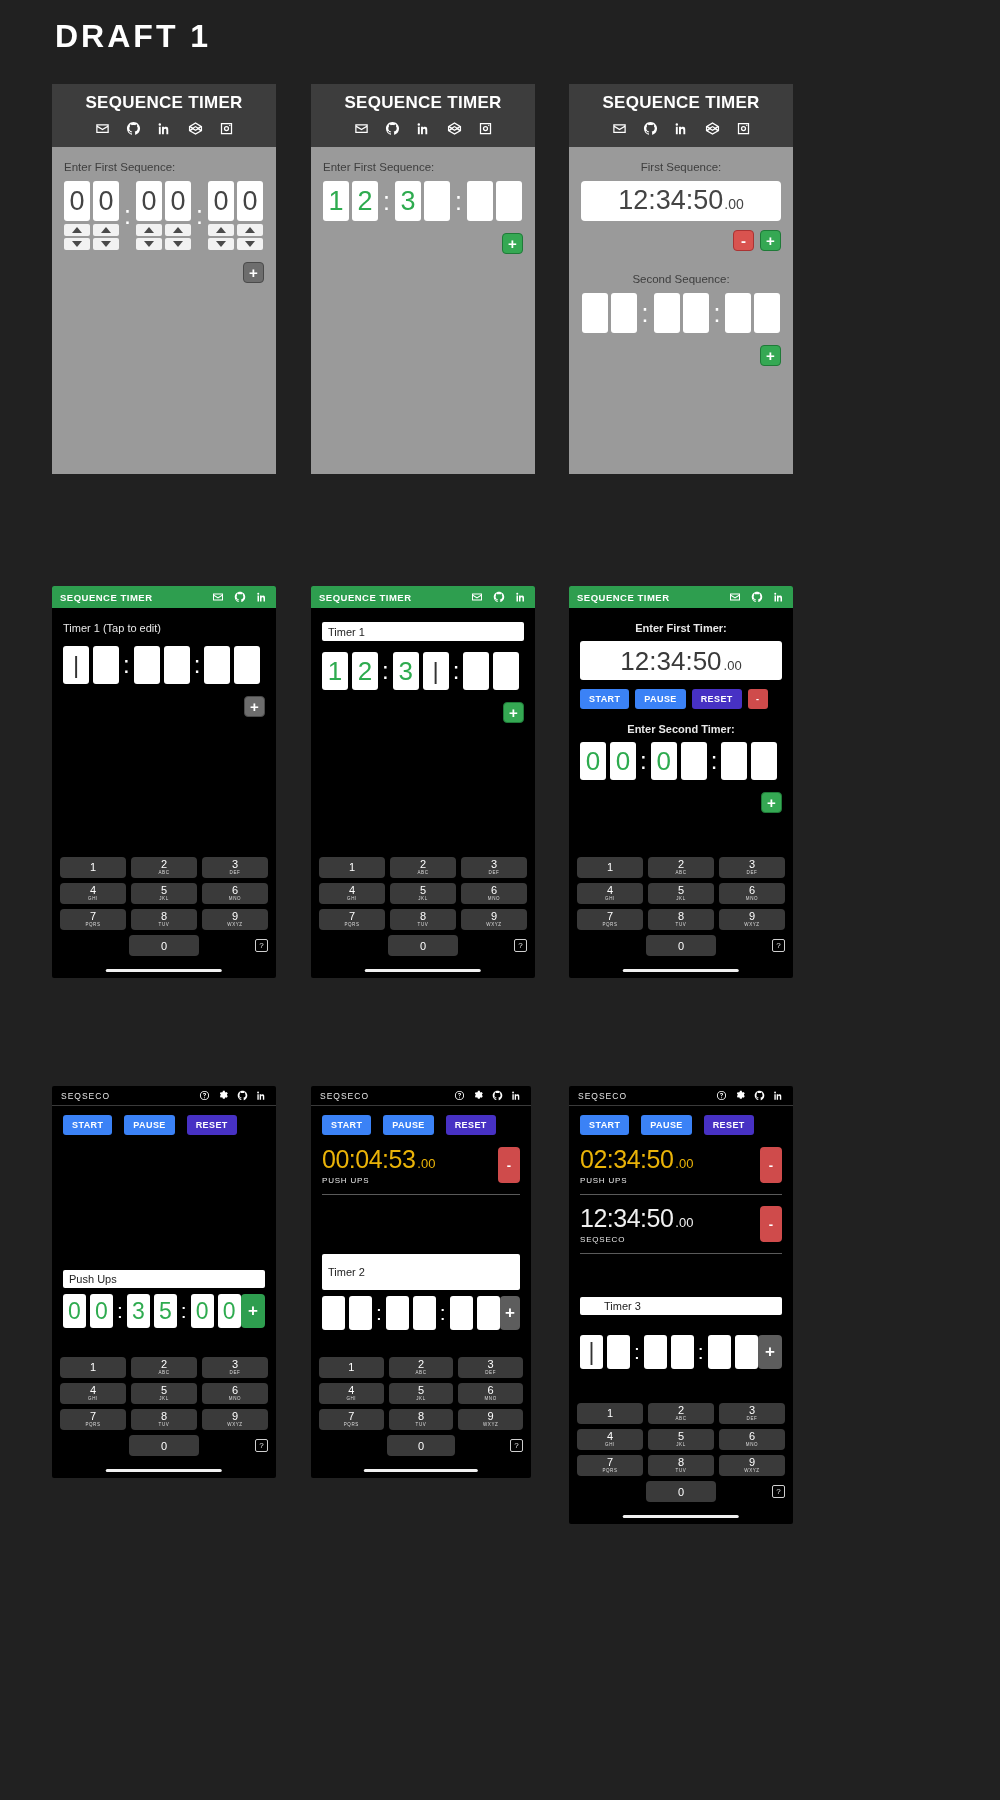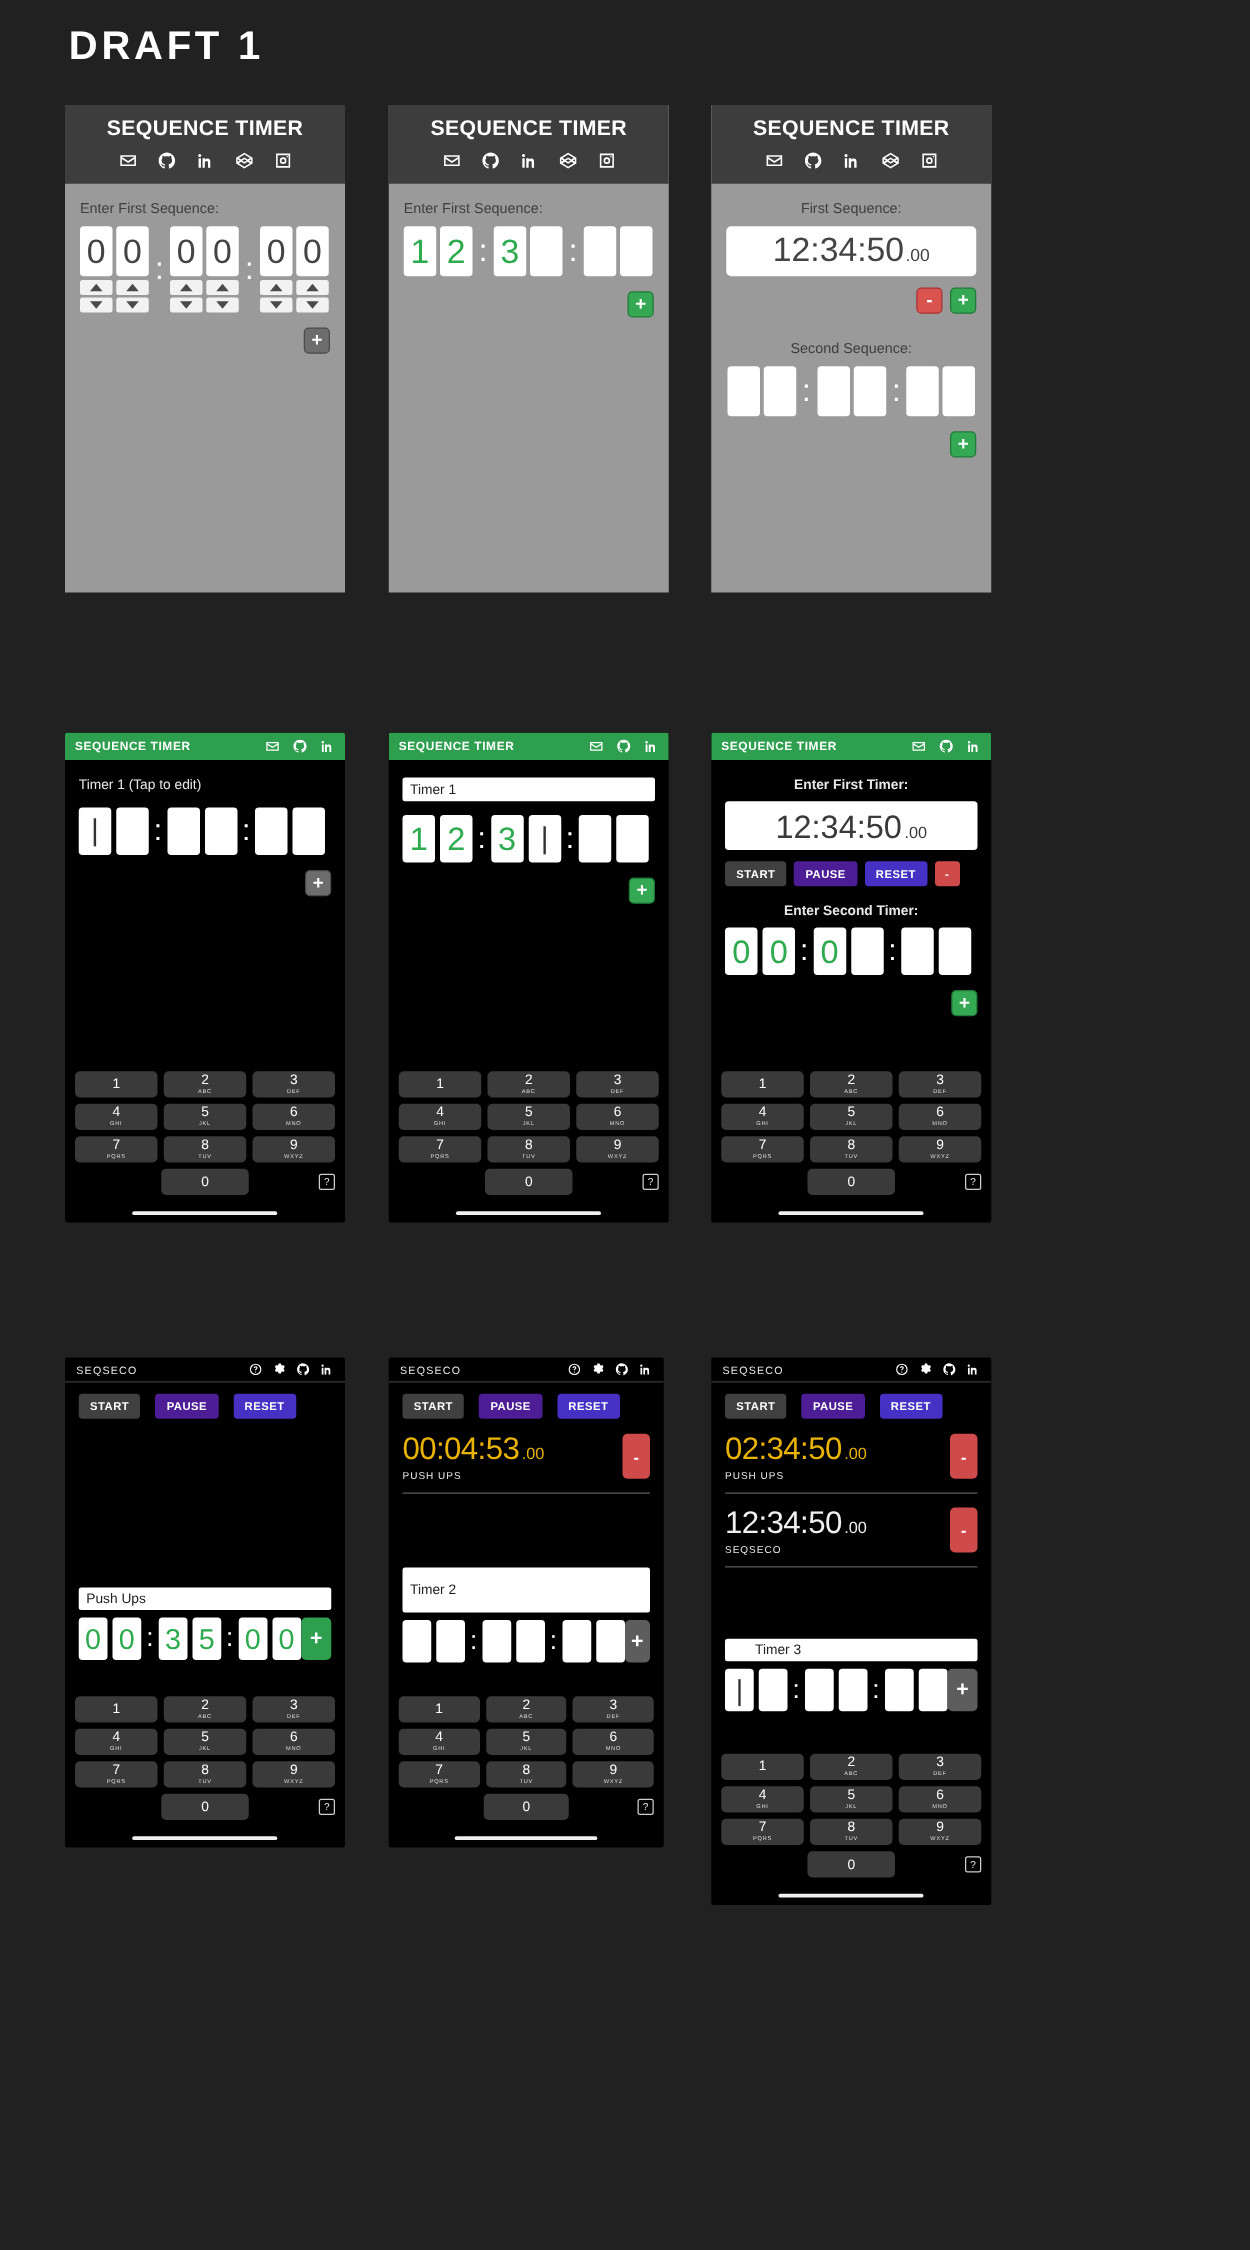--- a/index.html
+++ b/index.html
@@ -98,22 +98,22 @@
     color: #3a3a3a; padding-top: 5px;
   }
   .d2-disp .big { font-size: 26px; font-weight: 300; }
   .d2-disp .small { font-size: 13px; font-weight: 300; margin-left: 2px; }
 
   .ctrlrow { display: flex; gap: 6px; align-items: center; margin-top: 9px; }
   .pill {
     border-radius: 3px; color: #fff; font-size: 9px; font-weight: bold;
     padding: 5px 9px; letter-spacing: .4px;
   }
-  .p-start { background: #404040; text-align: center; }
-  .p-pause { background: #4c1d95; }
+  .p-start { background: #3b82f6; text-align: center; }
+  .p-pause { background: #3b82f6; }
   .p-reset { background: #4731c4; }
   .p-minus {
     background: #cf4b4b; width: 20px; padding: 5px 0; text-align: center;
   }
 
   
   .keypad { position: absolute; left: 0; right: 0; padding: 0 8px; }
   .kp-row { display: flex; gap: 5px; margin-bottom: 5px; }
   .key {
     flex: 1; background: #3a3a3a; border-radius: 4px; height: 21px;
@@ -863,21 +863,21 @@
             <span class="big">12:34:50</span>
             <span class="small">.00</span>
           </div>
           <div class="d3-tlabel">SEQSECO</div>
         </div>
         <div class="d3-minus">-</div>
       </div>
       <div class="d3-sep"></div>
     </div>
     <div style="position:absolute;left:11px;right:11px;bottom:155px;">
-      <div class="d2-input" style="margin-bottom:6px;height:18px;padding-left:24px;">Timer 3</div>
+      <div class="d2-input" style="margin-bottom:20px;height:18px;padding-left:24px;">Timer 3</div>
       <div class="rowflex">
         <div class="d3-entry">
           <div class="d3-cell">|</div>
           <div class="d3-cell"></div>
           <div class="d3-colon">:</div>
           <div class="d3-cell"></div>
           <div class="d3-cell"></div>
           <div class="d3-colon">:</div>
           <div class="d3-cell"></div>
           <div class="d3-cell"></div>

